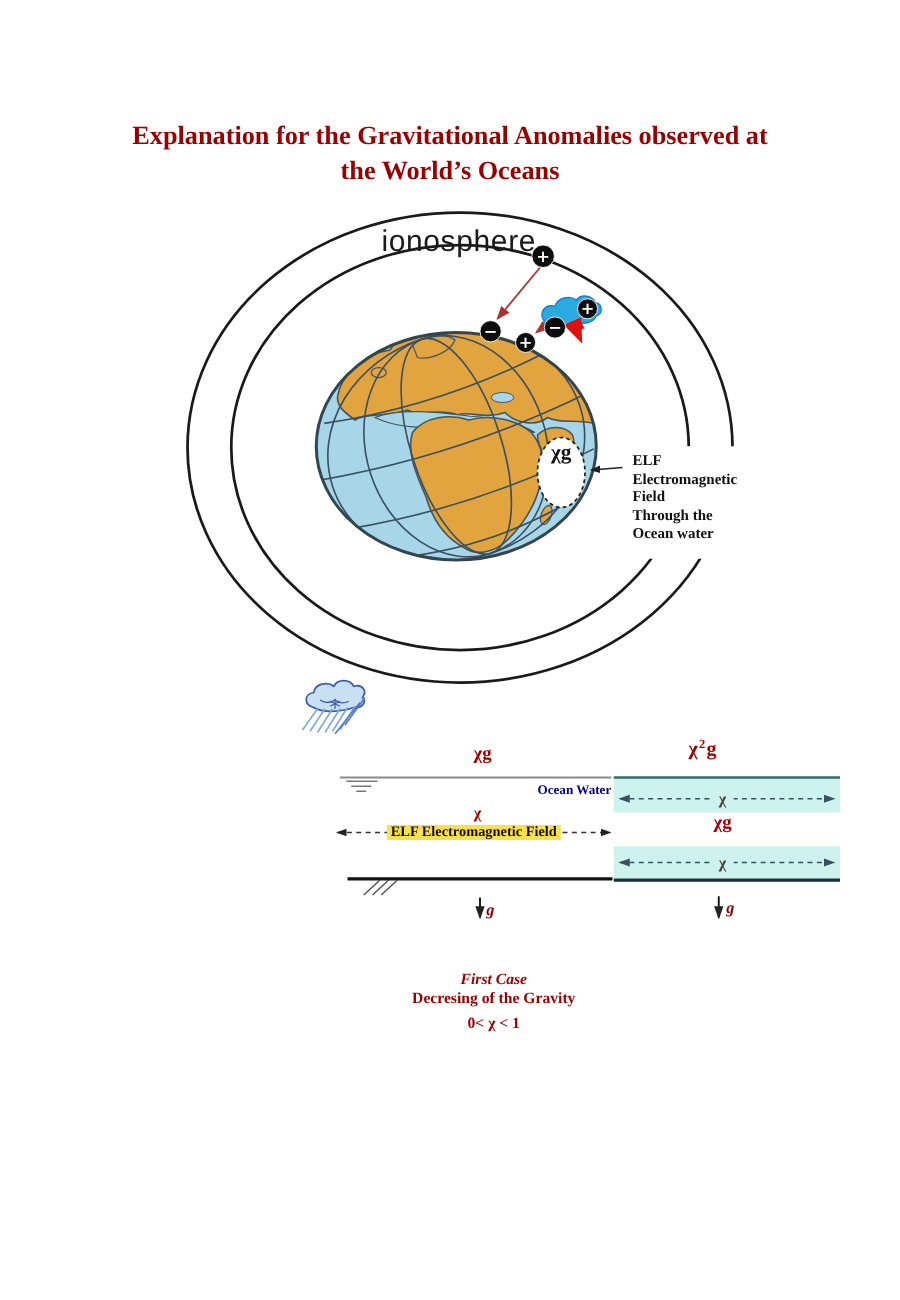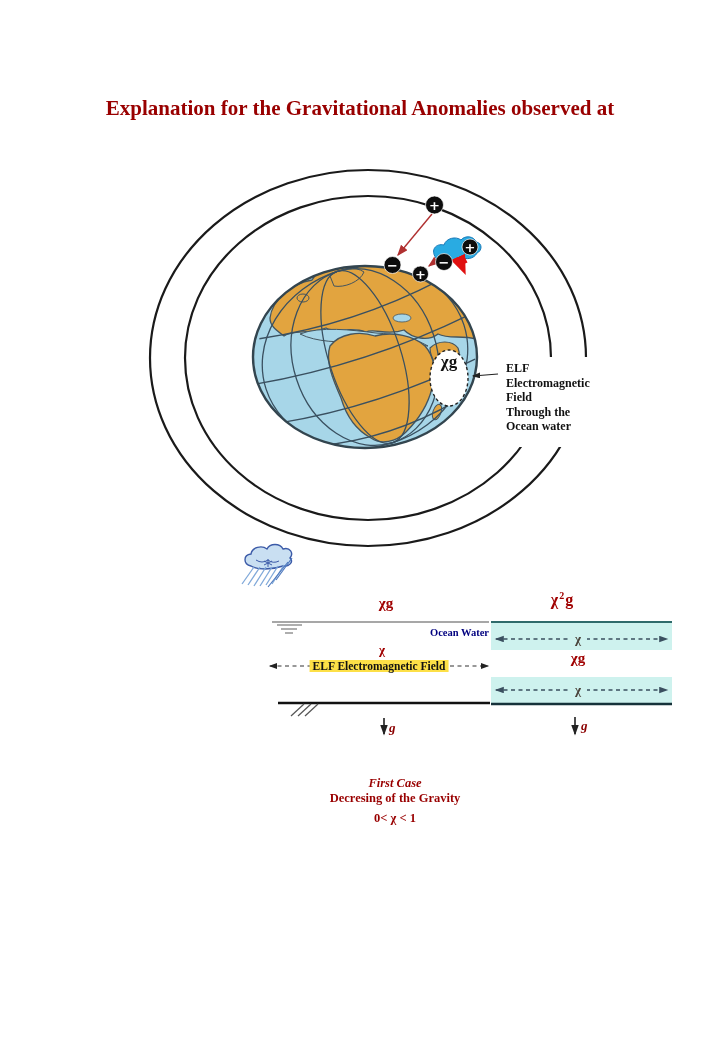--- a/index.html
+++ b/index.html
@@ -192,22 +192,24 @@
       <line x1="496" y1="639" x2="667" y2="639" stroke="#3A4F5F" stroke-width="1.3" stroke-dasharray="4,3.5" marker-start="url(#mslate)" marker-end="url(#mslate)"></line>
       <rect x="491" y="677" width="181" height="26" fill="#CEF2EE"></rect>
       <line x1="496" y1="690" x2="667" y2="690" stroke="#3A4F5F" stroke-width="1.3" stroke-dasharray="4,3.5" marker-start="url(#mslate)" marker-end="url(#mslate)"></line>
       <line x1="491" y1="704" x2="672" y2="704" stroke="#16323A" stroke-width="2.6"></line>
       <line x1="575" y1="717" x2="575" y2="734" stroke="#111" stroke-width="1.5" marker-end="url(#mblk)"></line>
     </g>
   </svg>
 
   <div class="abs txt title">
     <div>Explanation for the Gravitational Anomalies observed at</div>
+    <div>the World’s Oceans</div>
   </div>
 
+  <div class="abs txt ctr iono">ionosphere</div>
 
   <div class="abs txt ctr chi-g-globe">χg</div>
 
   <div class="abs txt elf-note">ELF
 Electromagnetic
 Field
 Through the
 Ocean water</div>
 
   <div class="abs txt ctr red-lbl lbl-chig-left">χg</div>

